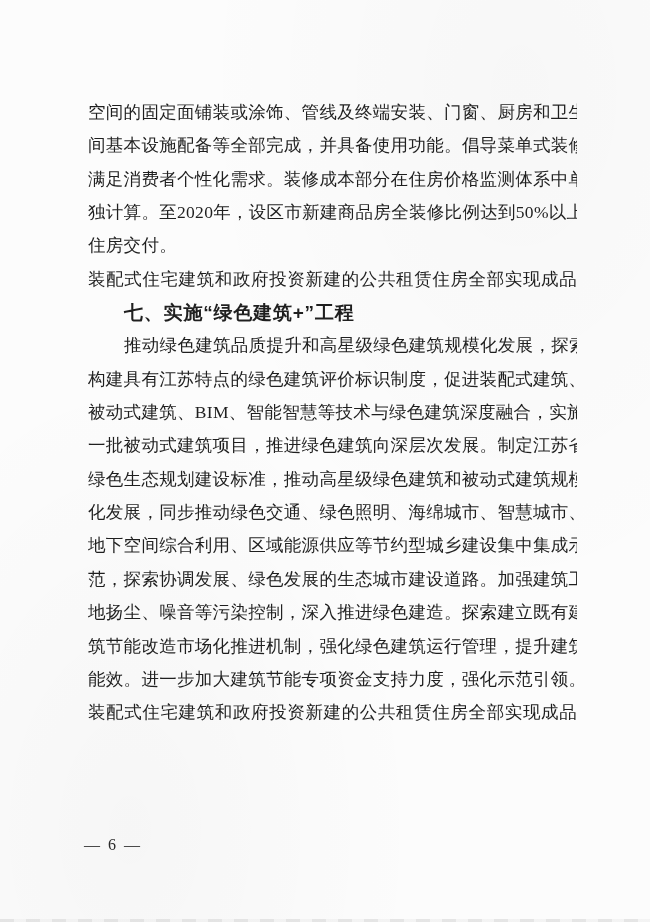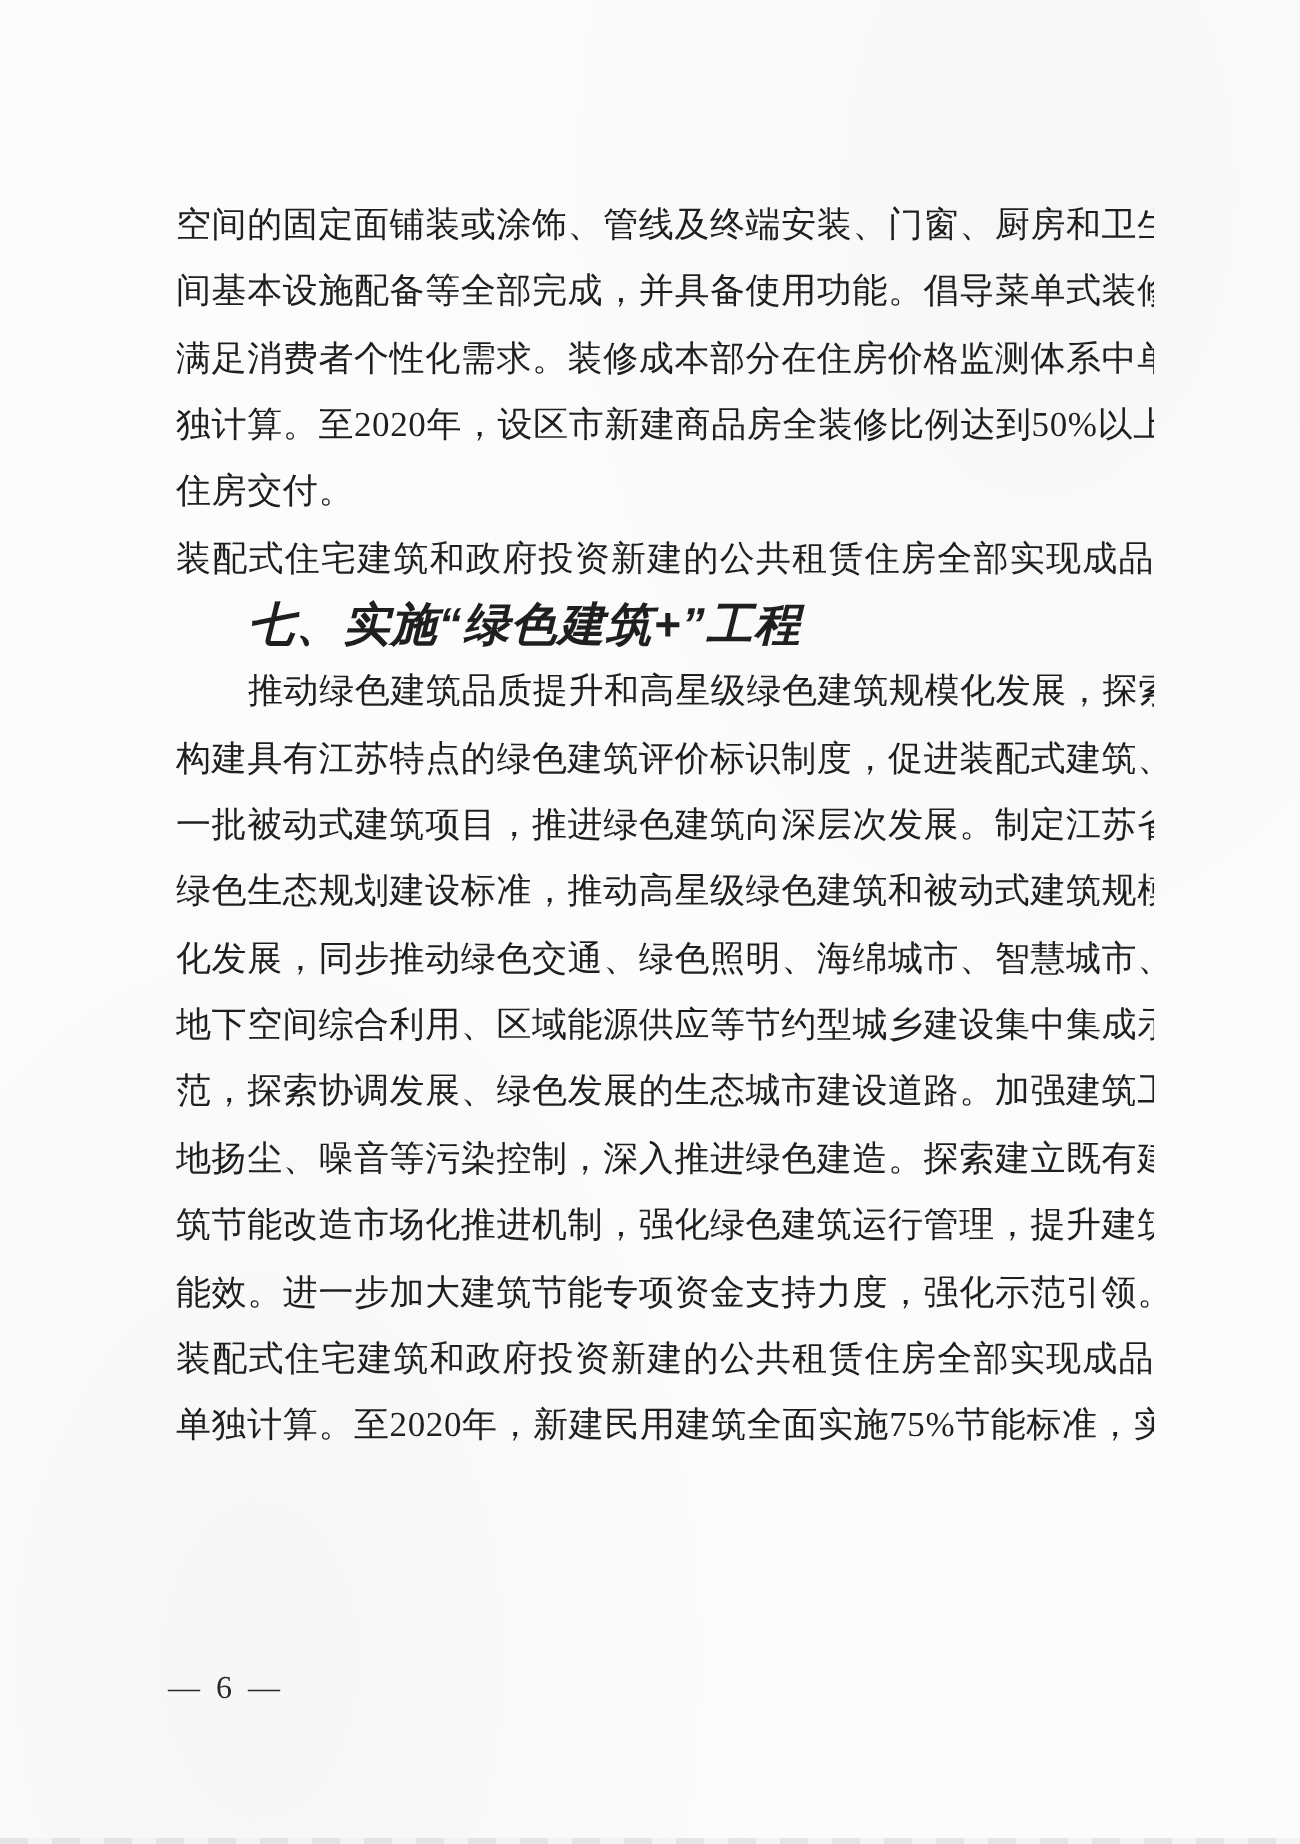--- a/index.html
+++ b/index.html
@@ -48,24 +48,23 @@
   }
   .line.indent {
     padding-left: 36px;
   }
   .heading-line {
     height: 33.35px;
     line-height: 33.35px;
     padding-left: 36px;
     font-family: "Liberation Sans", sans-serif;
     font-weight: bold;
-    font-size: 23px;
+    font-size: 19px;
     letter-spacing: 0.8px;
     white-space: nowrap;
-    font-style: italic;
   }
   .page-number {
     position: absolute;
     left: 84px;
     top: 836px;
     font-size: 16px;
     letter-spacing: 2px;
     color: #2a2a2a;
   }
   .scan-edge-bottom {
@@ -96,30 +95,30 @@
       <div class="line">独计算。至2020年，设区市新建商品房全装修比例达到50%以上，</div>
       <div class="line short">住房交付。</div>
       <div class="line">装配式住宅建筑和政府投资新建的公共租赁住房全部实现成品</div>
     </div>
 
     <div class="heading-line">七、实施“绿色建筑+”工程</div>
 
     <div>
       <div class="line indent">推动绿色建筑品质提升和高星级绿色建筑规模化发展，探索</div>
       <div class="line">构建具有江苏特点的绿色建筑评价标识制度，促进装配式建筑、</div>
+      <div class="line">被动式建筑、BIM、智能智慧等技术与绿色建筑深度融合，实施</div>
       <div class="line">一批被动式建筑项目，推进绿色建筑向深层次发展。制定江苏省</div>
       <div class="line">绿色生态规划建设标准，推动高星级绿色建筑和被动式建筑规模</div>
       <div class="line">化发展，同步推动绿色交通、绿色照明、海绵城市、智慧城市、</div>
       <div class="line">地下空间综合利用、区域能源供应等节约型城乡建设集中集成示</div>
       <div class="line">范，探索协调发展、绿色发展的生态城市建设道路。加强建筑工</div>
       <div class="line">地扬尘、噪音等污染控制，深入推进绿色建造。探索建立既有建</div>
       <div class="line">筑节能改造市场化推进机制，强化绿色建筑运行管理，提升建筑</div>
       <div class="line">能效。进一步加大建筑节能专项资金支持力度，强化示范引领。</div>
       <div class="line">装配式住宅建筑和政府投资新建的公共租赁住房全部实现成品</div>
-      <div class="line">单独计算。至2020年，新建民用建筑全面实施75%节能标准，实</div>
     </div>
 
   </div>
 
   <div class="page-number">— 6 —</div>
 
   <div class="scan-edge-bottom"></div>
 
 </div>
 

